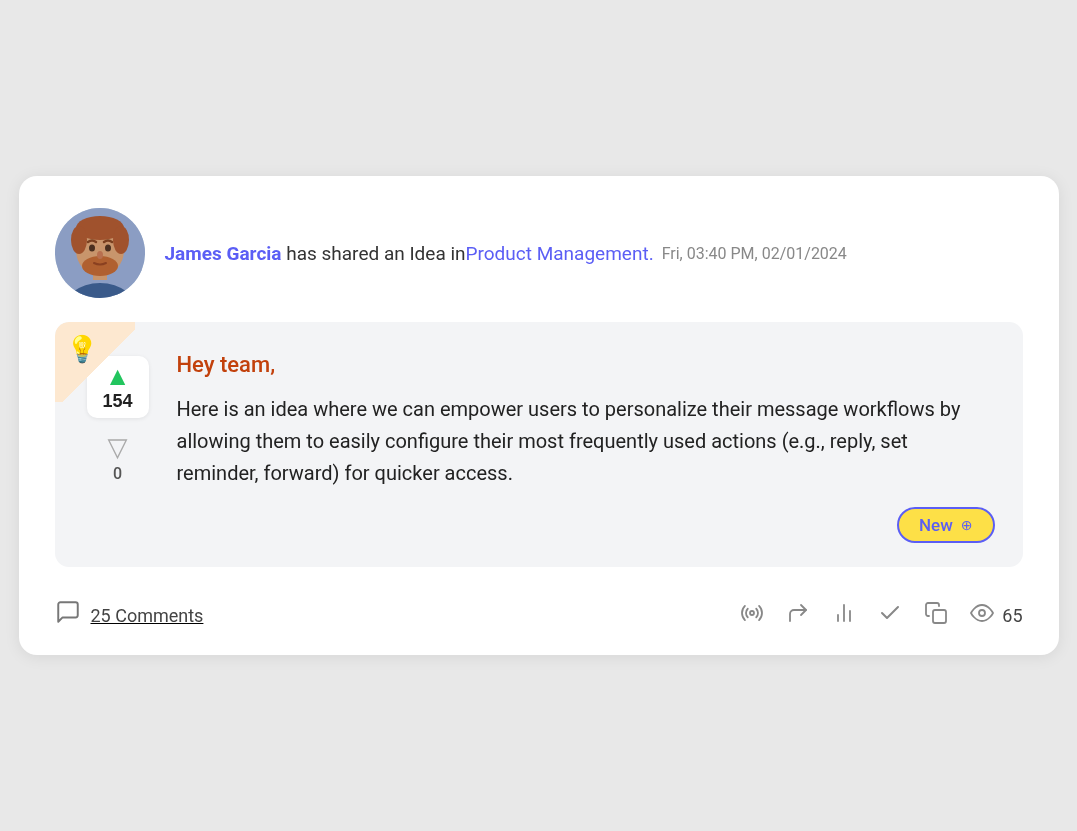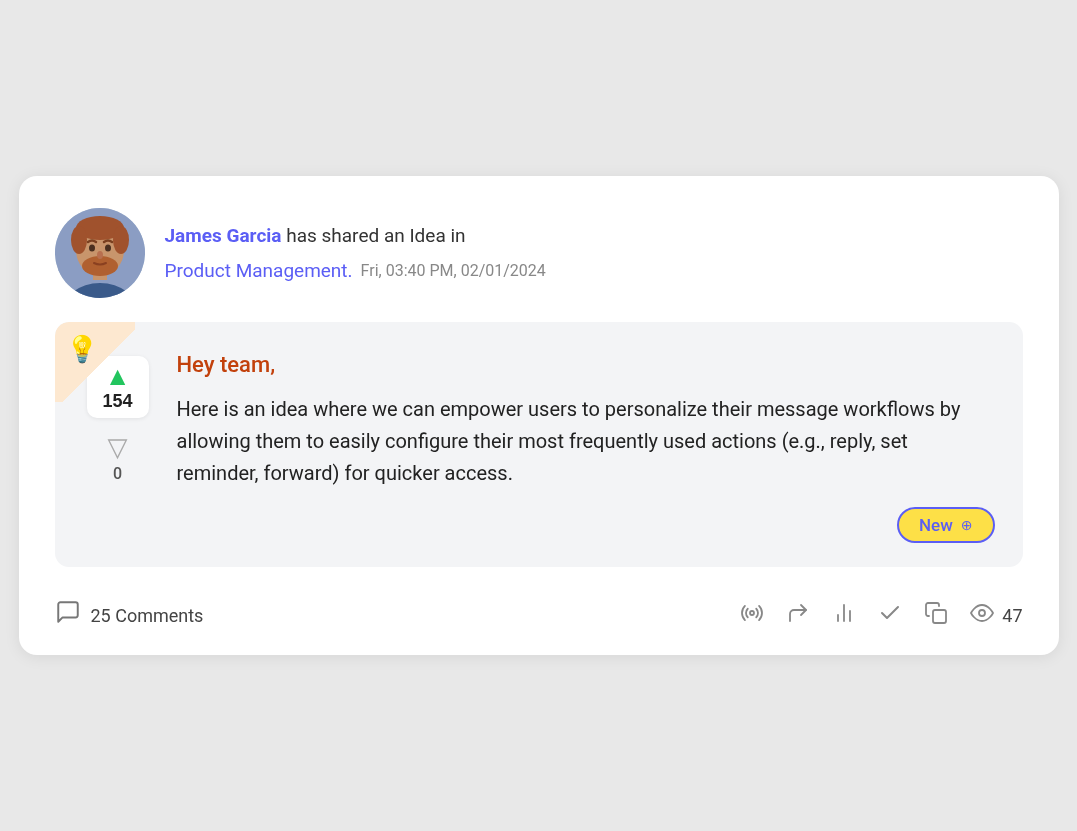--- a/index.html
+++ b/index.html
@@ -33,22 +33,21 @@
       background: #b0c4d8;
       position: relative;
     }
     
     .avatar svg {
       width: 100%;
       height: 100%;
     }
     .header-text {
       display: flex;
-      flex-direction: column;
-      gap: 12px;
+      gap: 0;
     }
     .header-line1 {
       font-size: 19px;
       color: #333;
       font-weight: 400;
     }
     .header-line1 .username {
       color: #5b5ef5;
       font-weight: 700;
     }
@@ -193,20 +192,21 @@
       display: flex;
       align-items: center;
       justify-content: space-between;
       padding-top: 8px;
     }
     .comments-section {
       display: flex;
       align-items: center;
       gap: 10px;
       cursor: pointer;
+      text-decoration: underline;
     }
     .comments-icon {
       color: #777;
       font-size: 24px;
     }
     .comments-text {
       font-size: 18px;
       color: #444;
       font-weight: 400;
     }
@@ -350,17 +350,17 @@
           <path d="M5 15H4a2 2 0 0 1-2-2V4a2 2 0 0 1 2-2h9a2 2 0 0 1 2 2v1"></path>
         </svg>
       </span>
       <div class="views-section">
         <span class="action-icon">
           <svg width="24" height="24" viewBox="0 0 24 24" fill="none" stroke="#888" stroke-width="1.8" stroke-linecap="round" stroke-linejoin="round">
             <path d="M1 12s4-8 11-8 11 8 11 8-4 8-11 8-11-8-11-8z"></path>
             <circle cx="12" cy="12" r="3"></circle>
           </svg>
         </span>
-        <span class="views-count">47</span>
+        <span class="views-count">65</span>
       </div>
     </div>
   </div>
 </div>
 
 </body></html>

